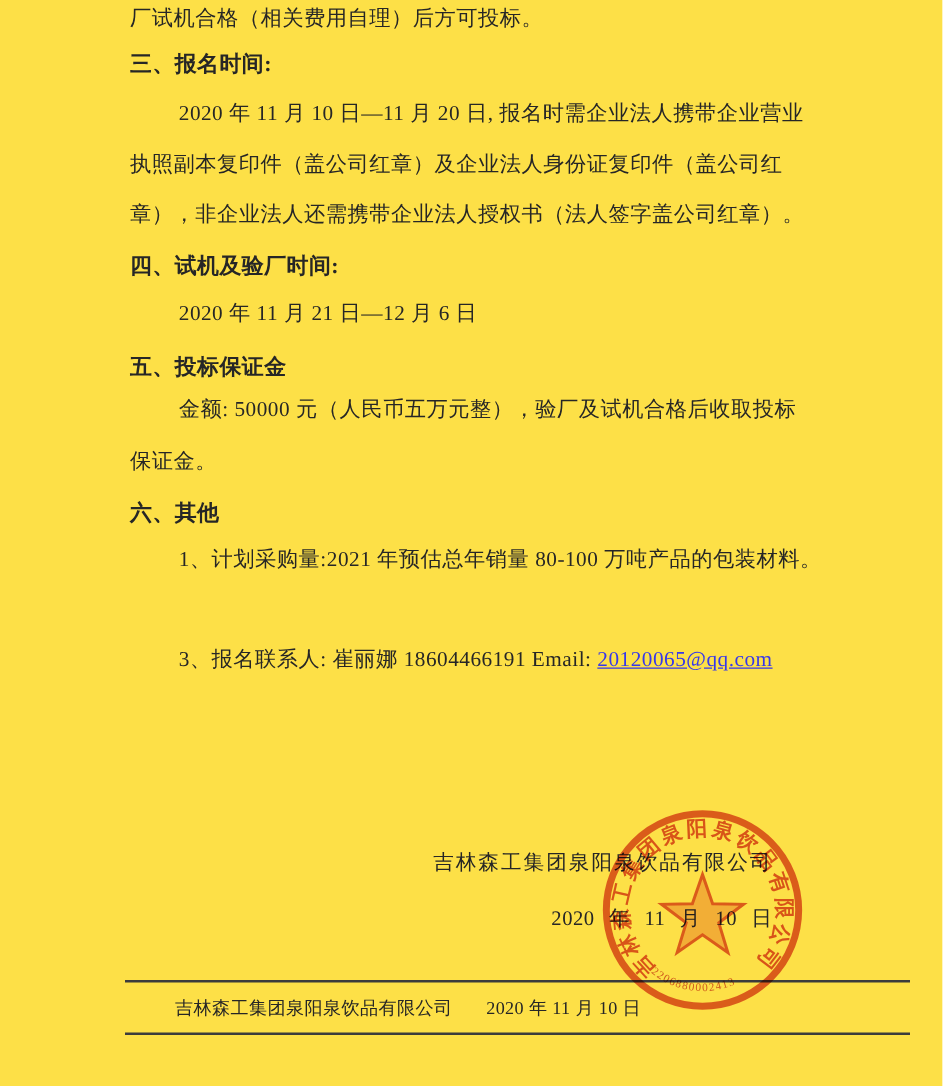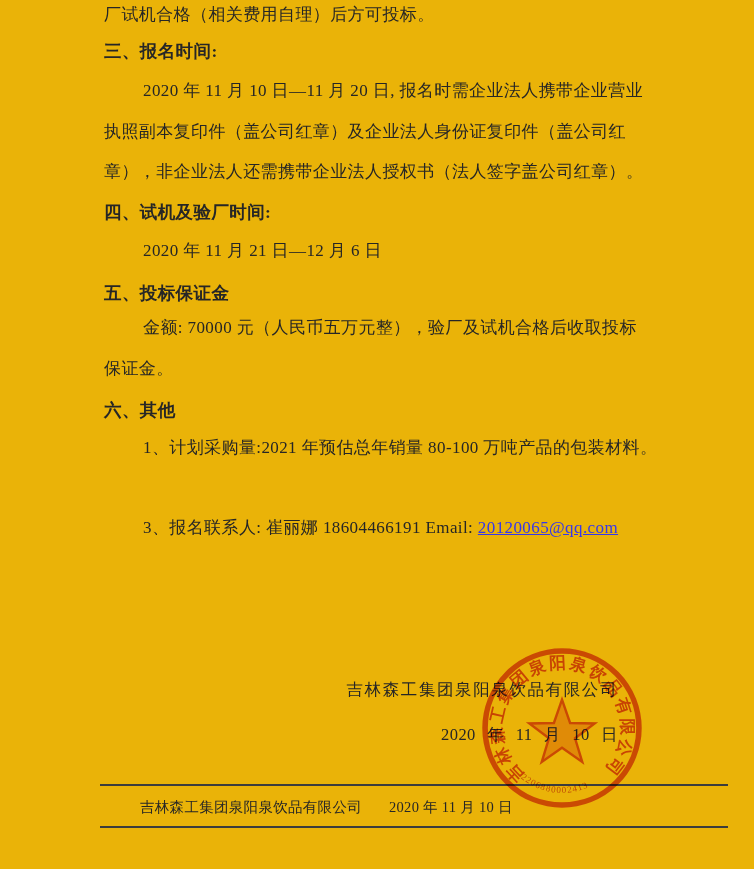--- a/index.html
+++ b/index.html
@@ -1,17 +1,17 @@
 <!DOCTYPE html>
 <html><head>
 <meta charset="utf-8">
 <style>
   html,body { margin:0; padding:0; background:#fff; }
   .page {
-    position:relative; width:754px; height:869px; background:#eab308;
+    position:relative; width:754px; height:869px; background:#fde047;
     font-family:"Liberation Serif","DejaVu Serif",serif;
     color:#262626; overflow:hidden;
   }
   .t { position:absolute; white-space:nowrap; font-size:17px; line-height:26px; letter-spacing:0.4px; }
   .b { font-weight:bold; font-size:17.5px;text-align:center; }
   .flush  { left:104px; }
   .indent { left:143px; }
   .email-link { color:#3637ec; text-decoration:underline; cursor:pointer; }
   .sig { right:136px; text-align:right; }
   .sig-company { font-size:16.5px; letter-spacing:1.6px; }
@@ -33,21 +33,21 @@
 
   <div class="t flush b" style="top:38px">三、报名时间:</div>
   <div class="t indent" style="top:78px">2020 年 11 月 10 日—11 月 20 日, 报名时需企业法人携带企业营业</div>
   <div class="t flush" style="top:119px">执照副本复印件（盖公司红章）及企业法人身份证复印件（盖公司红</div>
   <div class="t flush b" style="top:199px">四、试机及验厂时间:</div>
 
   <div class="t flush" style="top:159px">章），非企业法人还需携带企业法人授权书（法人签字盖公司红章）。</div>
   <div class="t indent" style="top:238px">2020 年 11 月 21 日—12 月 6 日</div>
 
   <div class="t flush b" style="top:280px">五、投标保证金</div>
-  <div class="t indent" style="top:315px">金额: 70000 元（人民币五万元整），验厂及试机合格后收取投标</div>
+  <div class="t indent" style="top:315px">金额: 50000 元（人民币五万元整），验厂及试机合格后收取投标</div>
   <div class="t flush" style="top:356px">保证金。</div>
 
   <div class="t flush b" style="top:397px">六、其他</div>
   <div class="t indent" style="top:435px">1、计划采购量:2021 年预估总年销量 80-100 万吨产品的包装材料。</div>
   <div class="t indent" style="top:515px"><span>3、报名联系人: 崔丽娜 18604466191   Email: </span><span class="email-link">20120065@qq.com</span></div>
 
   <div class="t sig sig-company" style="top:677px">吉林森工集团泉阳泉饮品有限公司</div>
   <div class="t sig sig-date" style="top:722px">2020 年 11 月 10 日</div>
 
   <div class="rule" style="top:784px"></div>

